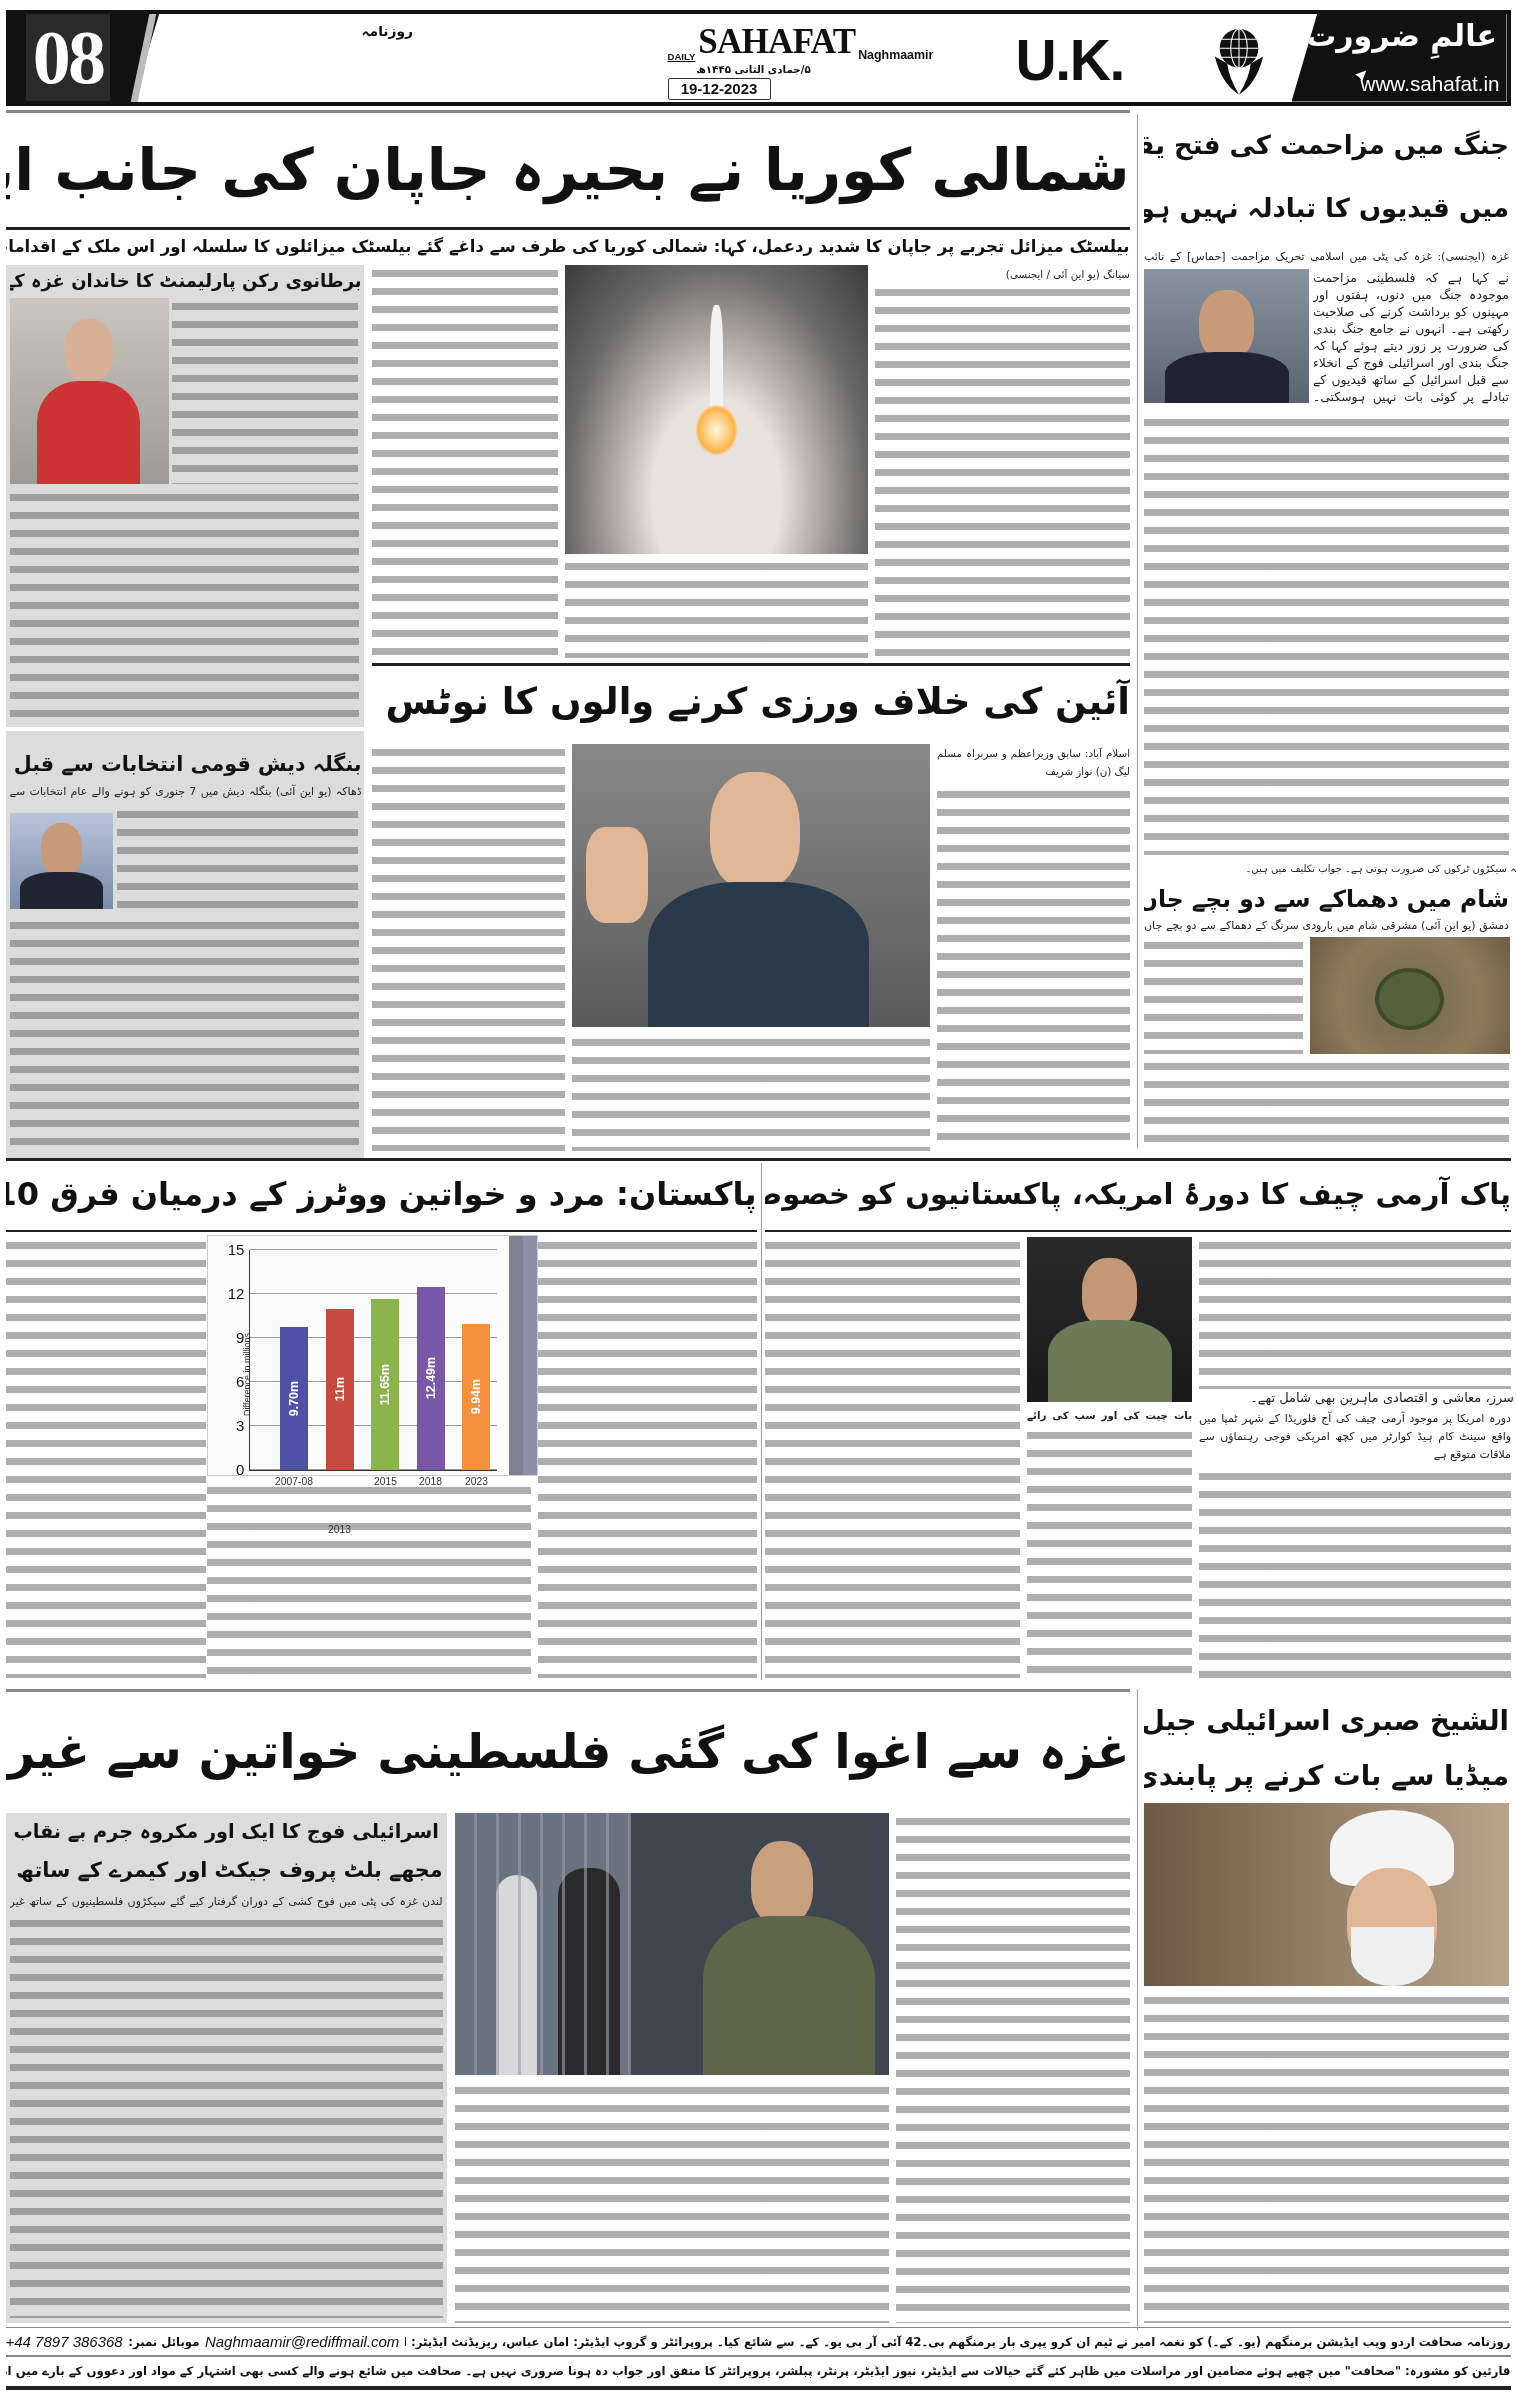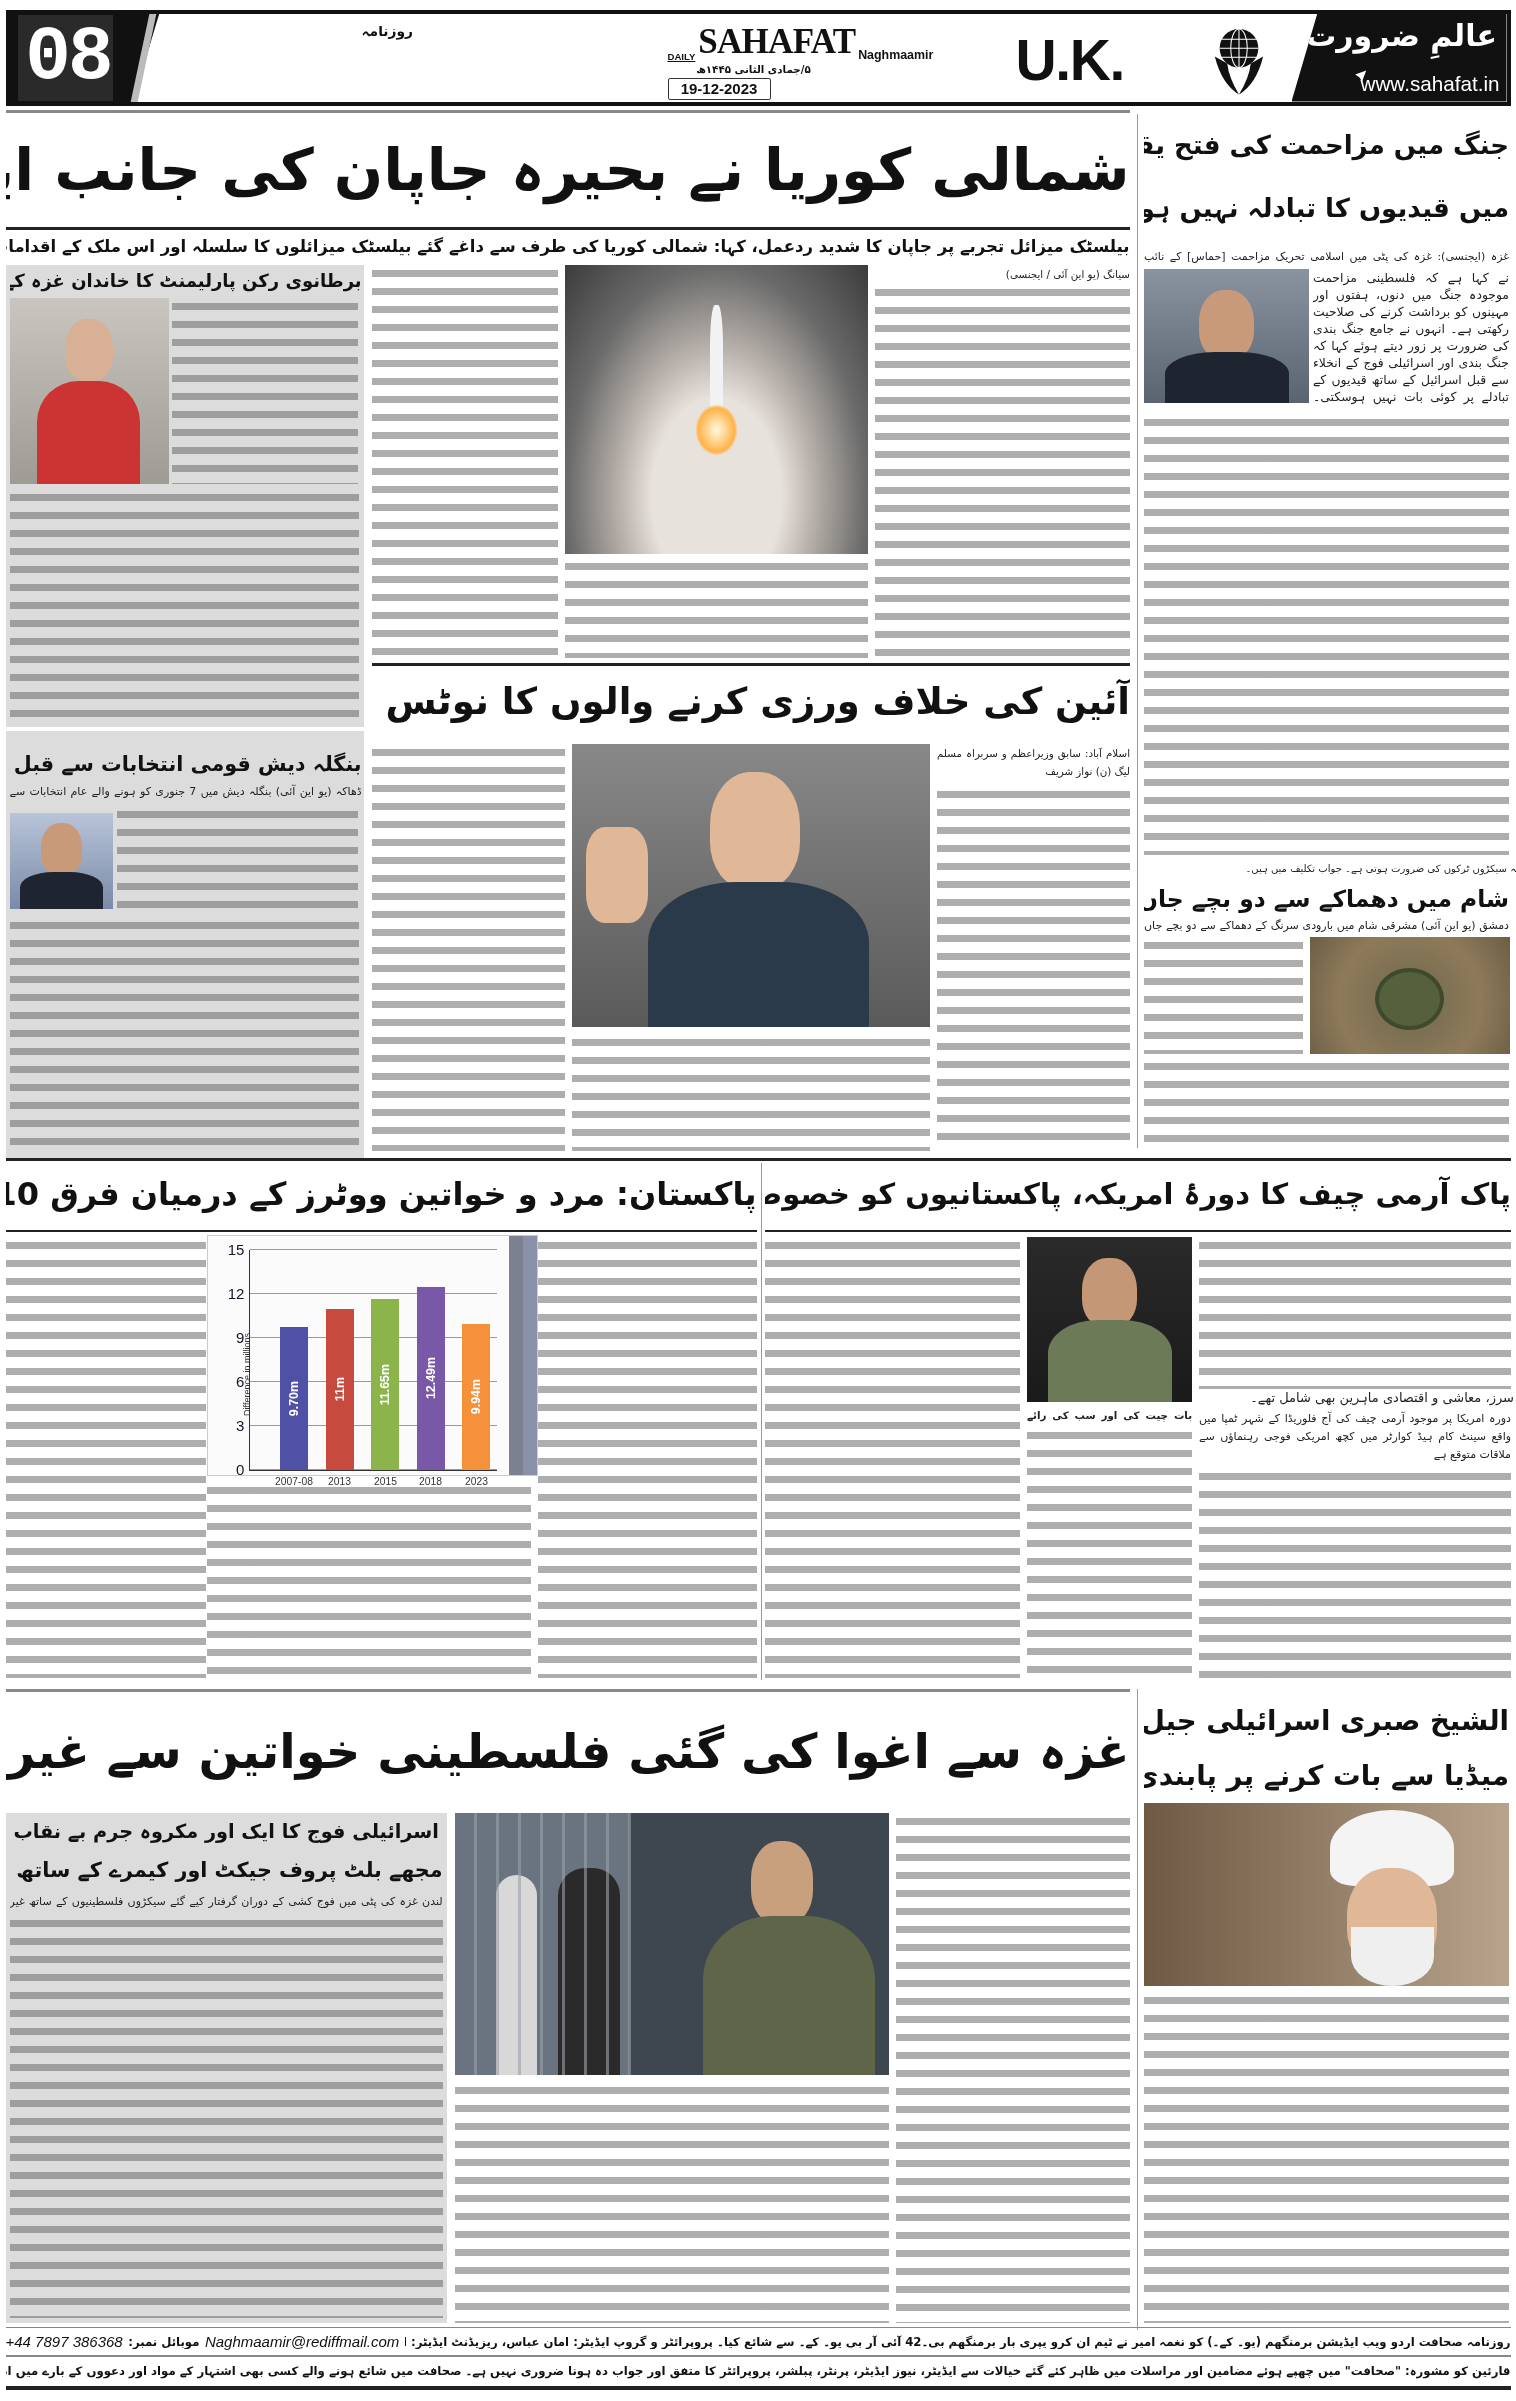--- a/index.html
+++ b/index.html
@@ -7,21 +7,21 @@
   body { position: relative; font-family: "DejaVu Sans", sans-serif; color: #111; }
   .abs { position: absolute; }
   .rtl { direction: rtl; text-align: right; }
   .urdu { font-family: "DejaVu Sans", sans-serif; }
 
   
   .masthead { left: 5.5px; top: 9.6px; width: 1505px; height: 96px; border: 4.1px solid #111; background: #fff; }
   .page-num { left: 0; top: 0; width: 117px; height: 88px; background: #111; color: #fff;
               font-family: "Liberation Serif", serif; font-size: 76px; font-weight: bold;
               display: flex; align-items: center; justify-content: center; letter-spacing: -2.8px; }
-  .page-num-inner { background: #2a2a2a; padding: 0 6.9px; font-family: Liberation Mono, monospace; }
+  .page-num-inner { background: #2a2a2a; padding: 0 6.9px; }
   .swoosh-left { left: 103px; top: -4.1px; width: 48px; height: 96px; background: #111;
                  clip-path: polygon(0 0, 100% 0, 40% 100%, 0 100%); }
   .swoosh-left-line { left: 130px; top: 0; width: 6.9px; height: 88px; background: #bbb; transform: skewX(-12deg); }
   .urdu-logo { left: 165px; top: 6.9px; width: 234px; height: 74px; font-size: 66px; font-weight: bold; color: #111;
                display: flex; align-items: flex-end; justify-content: center; line-height: 1; }
   .urdu-logo-sub { left: 352px; top: 9.6px; font-size: 13.8px; font-weight: bold; }
   .daily-block { left: 658px; top: 8.3px; width: 172px; height: 76px; }
   .daily-small { font-family: "Liberation Sans", sans-serif; font-size: 9.6px; font-weight: bold; text-decoration: underline; }
   .daily-big { font-family: Liberation Serif, serif; font-size: 35px; font-weight: bold; letter-spacing: -0.7px; }
   .daily-city { font-family: "Liberation Sans", sans-serif; font-size: 12.4px; font-weight: bold; }
@@ -235,21 +235,21 @@
         <span class="bar-label">11.65m</span>
       </div>
     <div class="bar" style="left:167px;height:83.3%;background:#7a58a8;">
         <span class="bar-label">12.49m</span>
       </div>
     <div class="bar" style="left:212px;height:66.3%;background:#f4913a;">
         <span class="bar-label">9.94m</span>
       </div>
 
     <div class="xtick" style="left:16.5px;">2007-08</div>
-    <div class="xtick" style="left:62px;">2013</div>
+    <div class="xtick" style="left:62px;margin-top:48px;">2013</div>
     <div class="xtick" style="left:108px;">2015</div>
     <div class="xtick" style="left:153px;">2018</div>
     <div class="xtick" style="left:199px;">2023</div>
   </div>
   <div class="chart-side"></div>
 </div>
 
 <div class="abs col-sep" style="left:761px;top:1163px;height:517px;"></div>
 
 <div class="abs hl" style="left:765px;top:1163px;width:746px;height:63px;font-size:29px;line-height:63px;">پاک آرمی چیف کا دورۂ امریکہ، پاکستانیوں کو خصوصی کونسل کے ذریعے سرمایہ کاری کی ترغیب</div>

